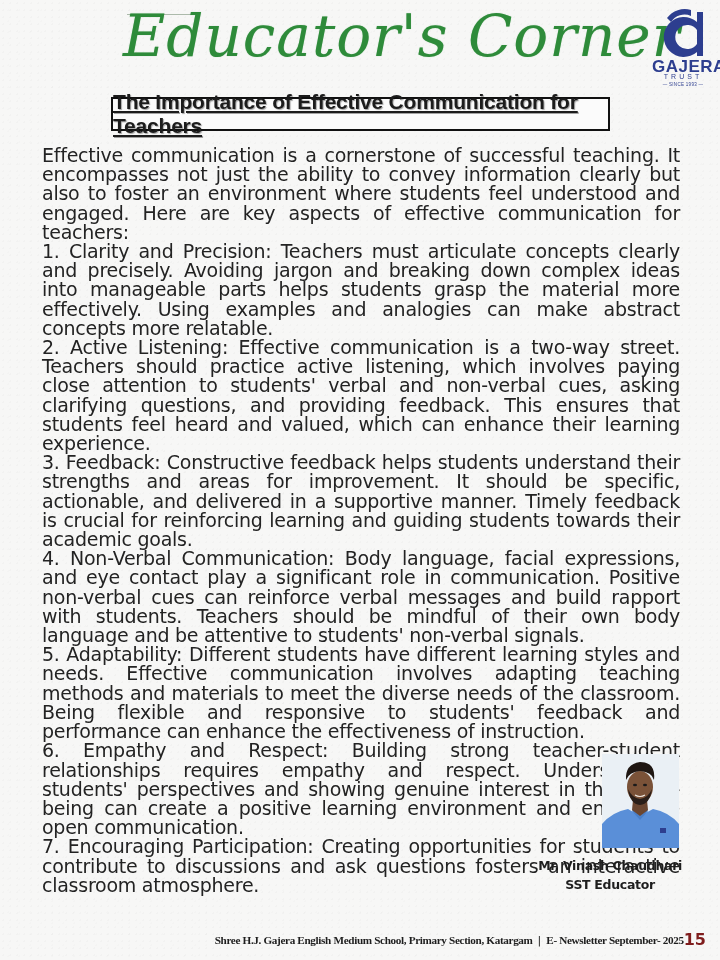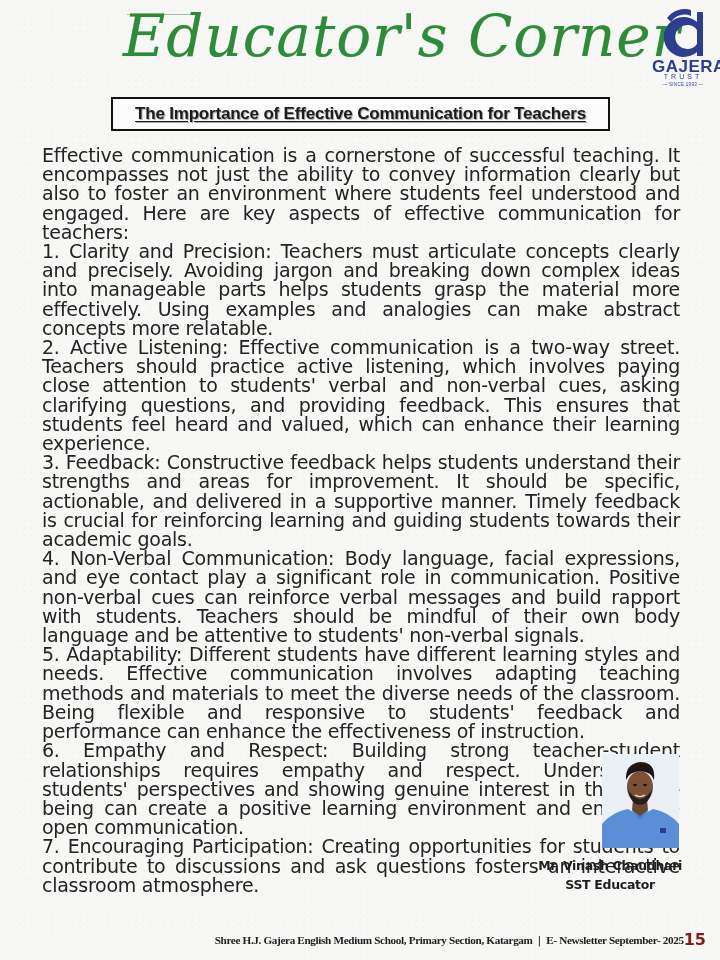--- a/index.html
+++ b/index.html
@@ -83,21 +83,21 @@
       position: absolute;
       left: 111px; top: 97px;
       width: 499px; height: 34px;
       border: 2px solid #111;
       background: #fbfbfb;
       display: flex; align-items: center; justify-content: center;
     }
     .title-text {
       font-family: "Liberation Sans", sans-serif;
       font-weight: bold;
-      font-size: 17px;
+      font-size: 21px;
       color: #1c1c1c;
       text-decoration: underline;
       text-underline-offset: 2px;
       text-shadow: 1px 1px 1px rgba(0,0,0,0.35);
       letter-spacing: -0.2px;
     }
     .article {
       position: absolute;
       left: 42px; top: 146px;
       width: 638px;

